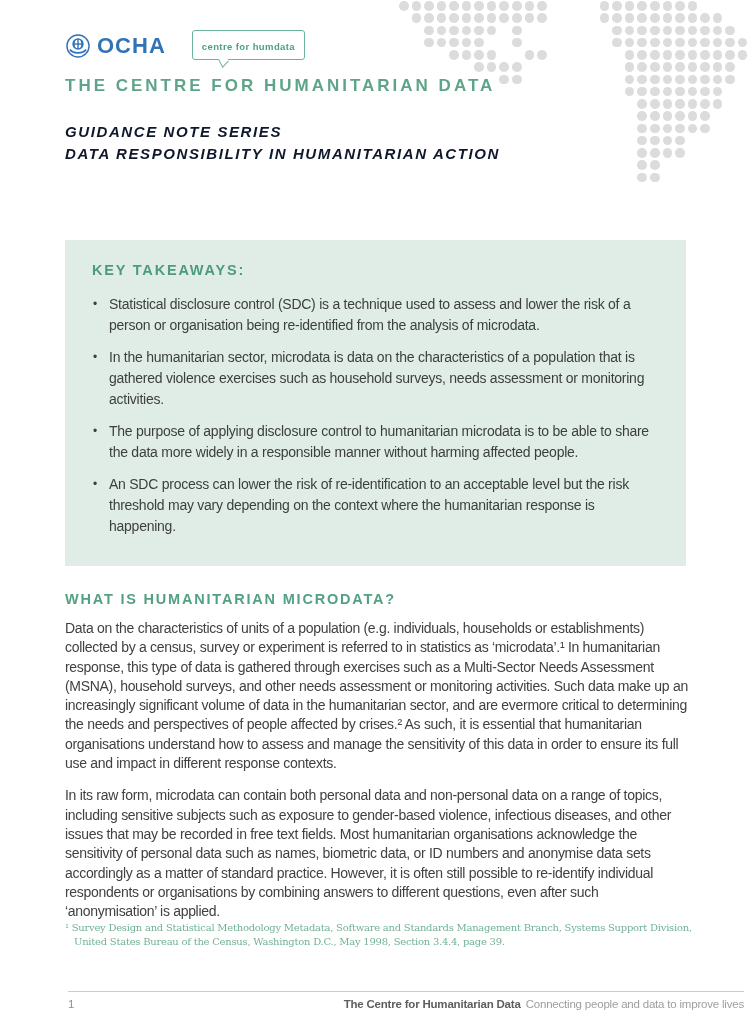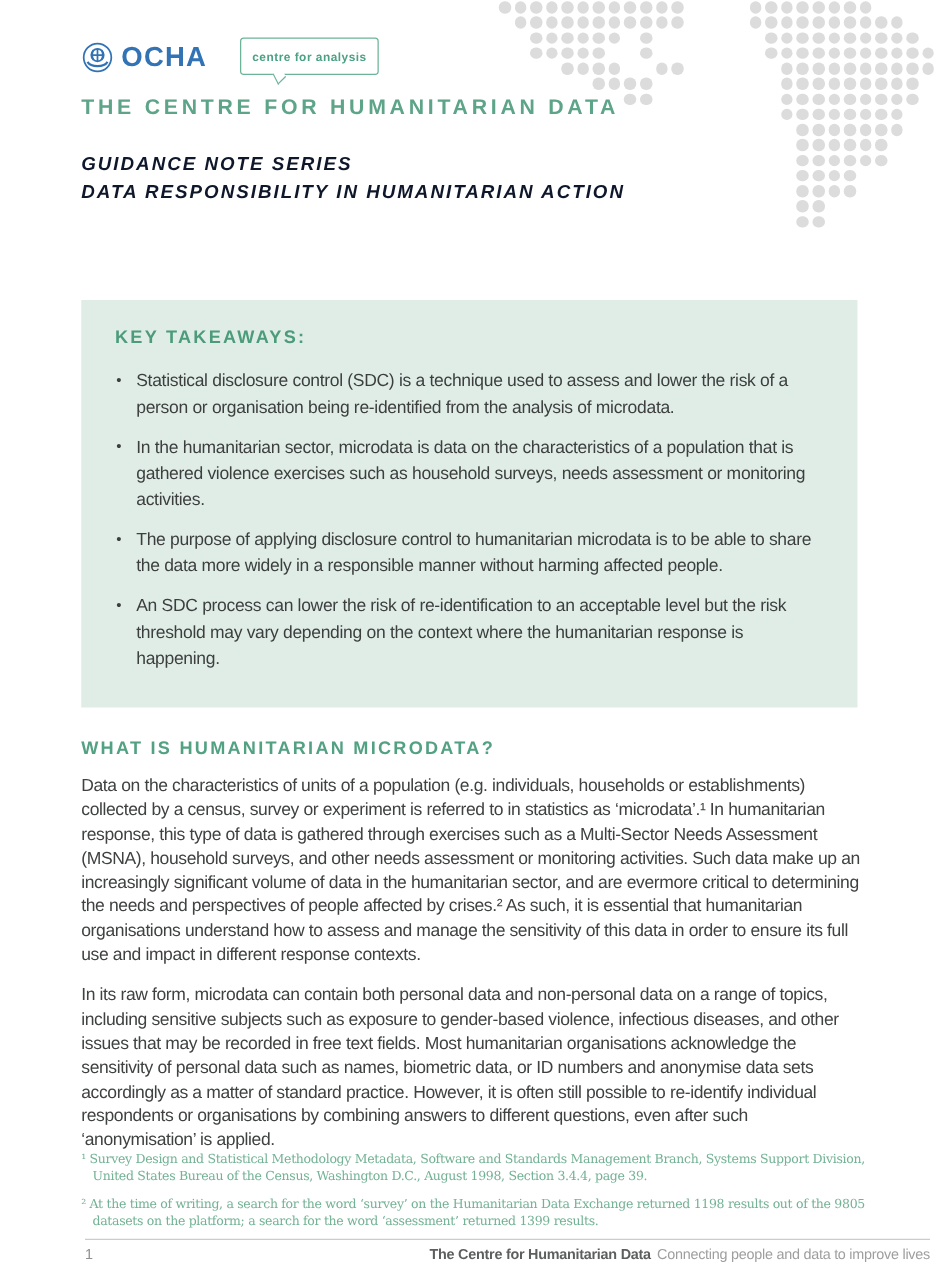--- a/index.html
+++ b/index.html
@@ -231,21 +231,21 @@
         <circle cx="12" cy="12" r="10.2"></circle>
         <circle cx="12" cy="10.2" r="4.6"></circle>
         <path d="M7.4,10.2 H16.6"></path>
         <path d="M12,5.6 V14.8"></path>
         <path d="M9,6.6 C7.8,9 7.8,11.5 9,13.8 M15,6.6 C16.2,9 16.2,11.5 15,13.8"></path>
         <path d="M4.6,15.2 C7.2,19.4 16.8,19.4 19.4,15.2" stroke-width="1.6"></path>
       </g>
     </svg>
     <span class="ocha-word">OCHA</span>
     <span class="badge">
-      <span class="badge-label">centre for analysis</span>
+      <span class="badge-label">centre for humdata</span>
       <span class="badge-tail"></span>
     </span>
   </div>
 
   <div class="site-title">THE CENTRE FOR HUMANITARIAN DATA</div>
 
   <div class="series">
     <div>GUIDANCE NOTE SERIES</div>
     <div>DATA RESPONSIBILITY IN HUMANITARIAN ACTION</div>
   </div>
@@ -261,22 +261,21 @@
     </ul>
   </div>
 
   <div class="section">
     <div class="section-heading">WHAT IS HUMANITARIAN MICRODATA?</div>
     <p>Data on the characteristics of units of a population (e.g. individuals, households or establishments) collected by a census, survey or experiment is referred to in statistics as ‘microdata’.¹ In humanitarian response, this type of data is gathered through exercises such as a Multi-Sector Needs Assessment (MSNA), household surveys, and other needs assessment or monitoring activities. Such data make up an increasingly significant volume of data in the humanitarian sector, and are evermore critical to determining the needs and perspectives of people affected by crises.² As such, it is essential that humanitarian organisations understand how to assess and manage the sensitivity of this data in order to ensure its full use and impact in different response contexts.</p>
     <p>In its raw form, microdata can contain both personal data and non-personal data on a range of topics, including sensitive subjects such as exposure to gender-based violence, infectious diseases, and other issues that may be recorded in free text fields. Most humanitarian organisations acknowledge the sensitivity of personal data such as names, biometric data, or ID numbers and anonymise data sets accordingly as a matter of standard practice. However, it is often still possible to re-identify individual respondents or organisations by combining answers to different questions, even after such ‘anonymisation’ is applied.</p>
   </div>
 
   <div class="footnotes">
-    <div class="footnote">¹ Survey Design and Statistical Methodology Metadata, Software and Standards Management Branch, Systems Support Division, United States Bureau of the Census, Washington D.C., August 1998, Section 3.4.4, page 39.</div>
-    <div class="footnote">² At the time of writing, a search for the word ‘survey’ on the Humanitarian Data Exchange returned 1198 results out of the 9805 datasets on the platform; a search for the word ‘assessment’ returned 1399 results.</div>
+    <div class="footnote">¹ Survey Design and Statistical Methodology Metadata, Software and Standards Management Branch, Systems Support Division, United States Bureau of the Census, Washington D.C., May 1998, Section 3.4.4, page 39.</div>
   </div>
 
   <div class="footer-rule"></div>
   <div class="footer">
     <span class="page-num">1</span>
     <span class="footer-right">
       <span class="footer-brand">The Centre for Humanitarian Data</span><span>Connecting people and data to improve lives</span>
     </span>
   </div>
 

